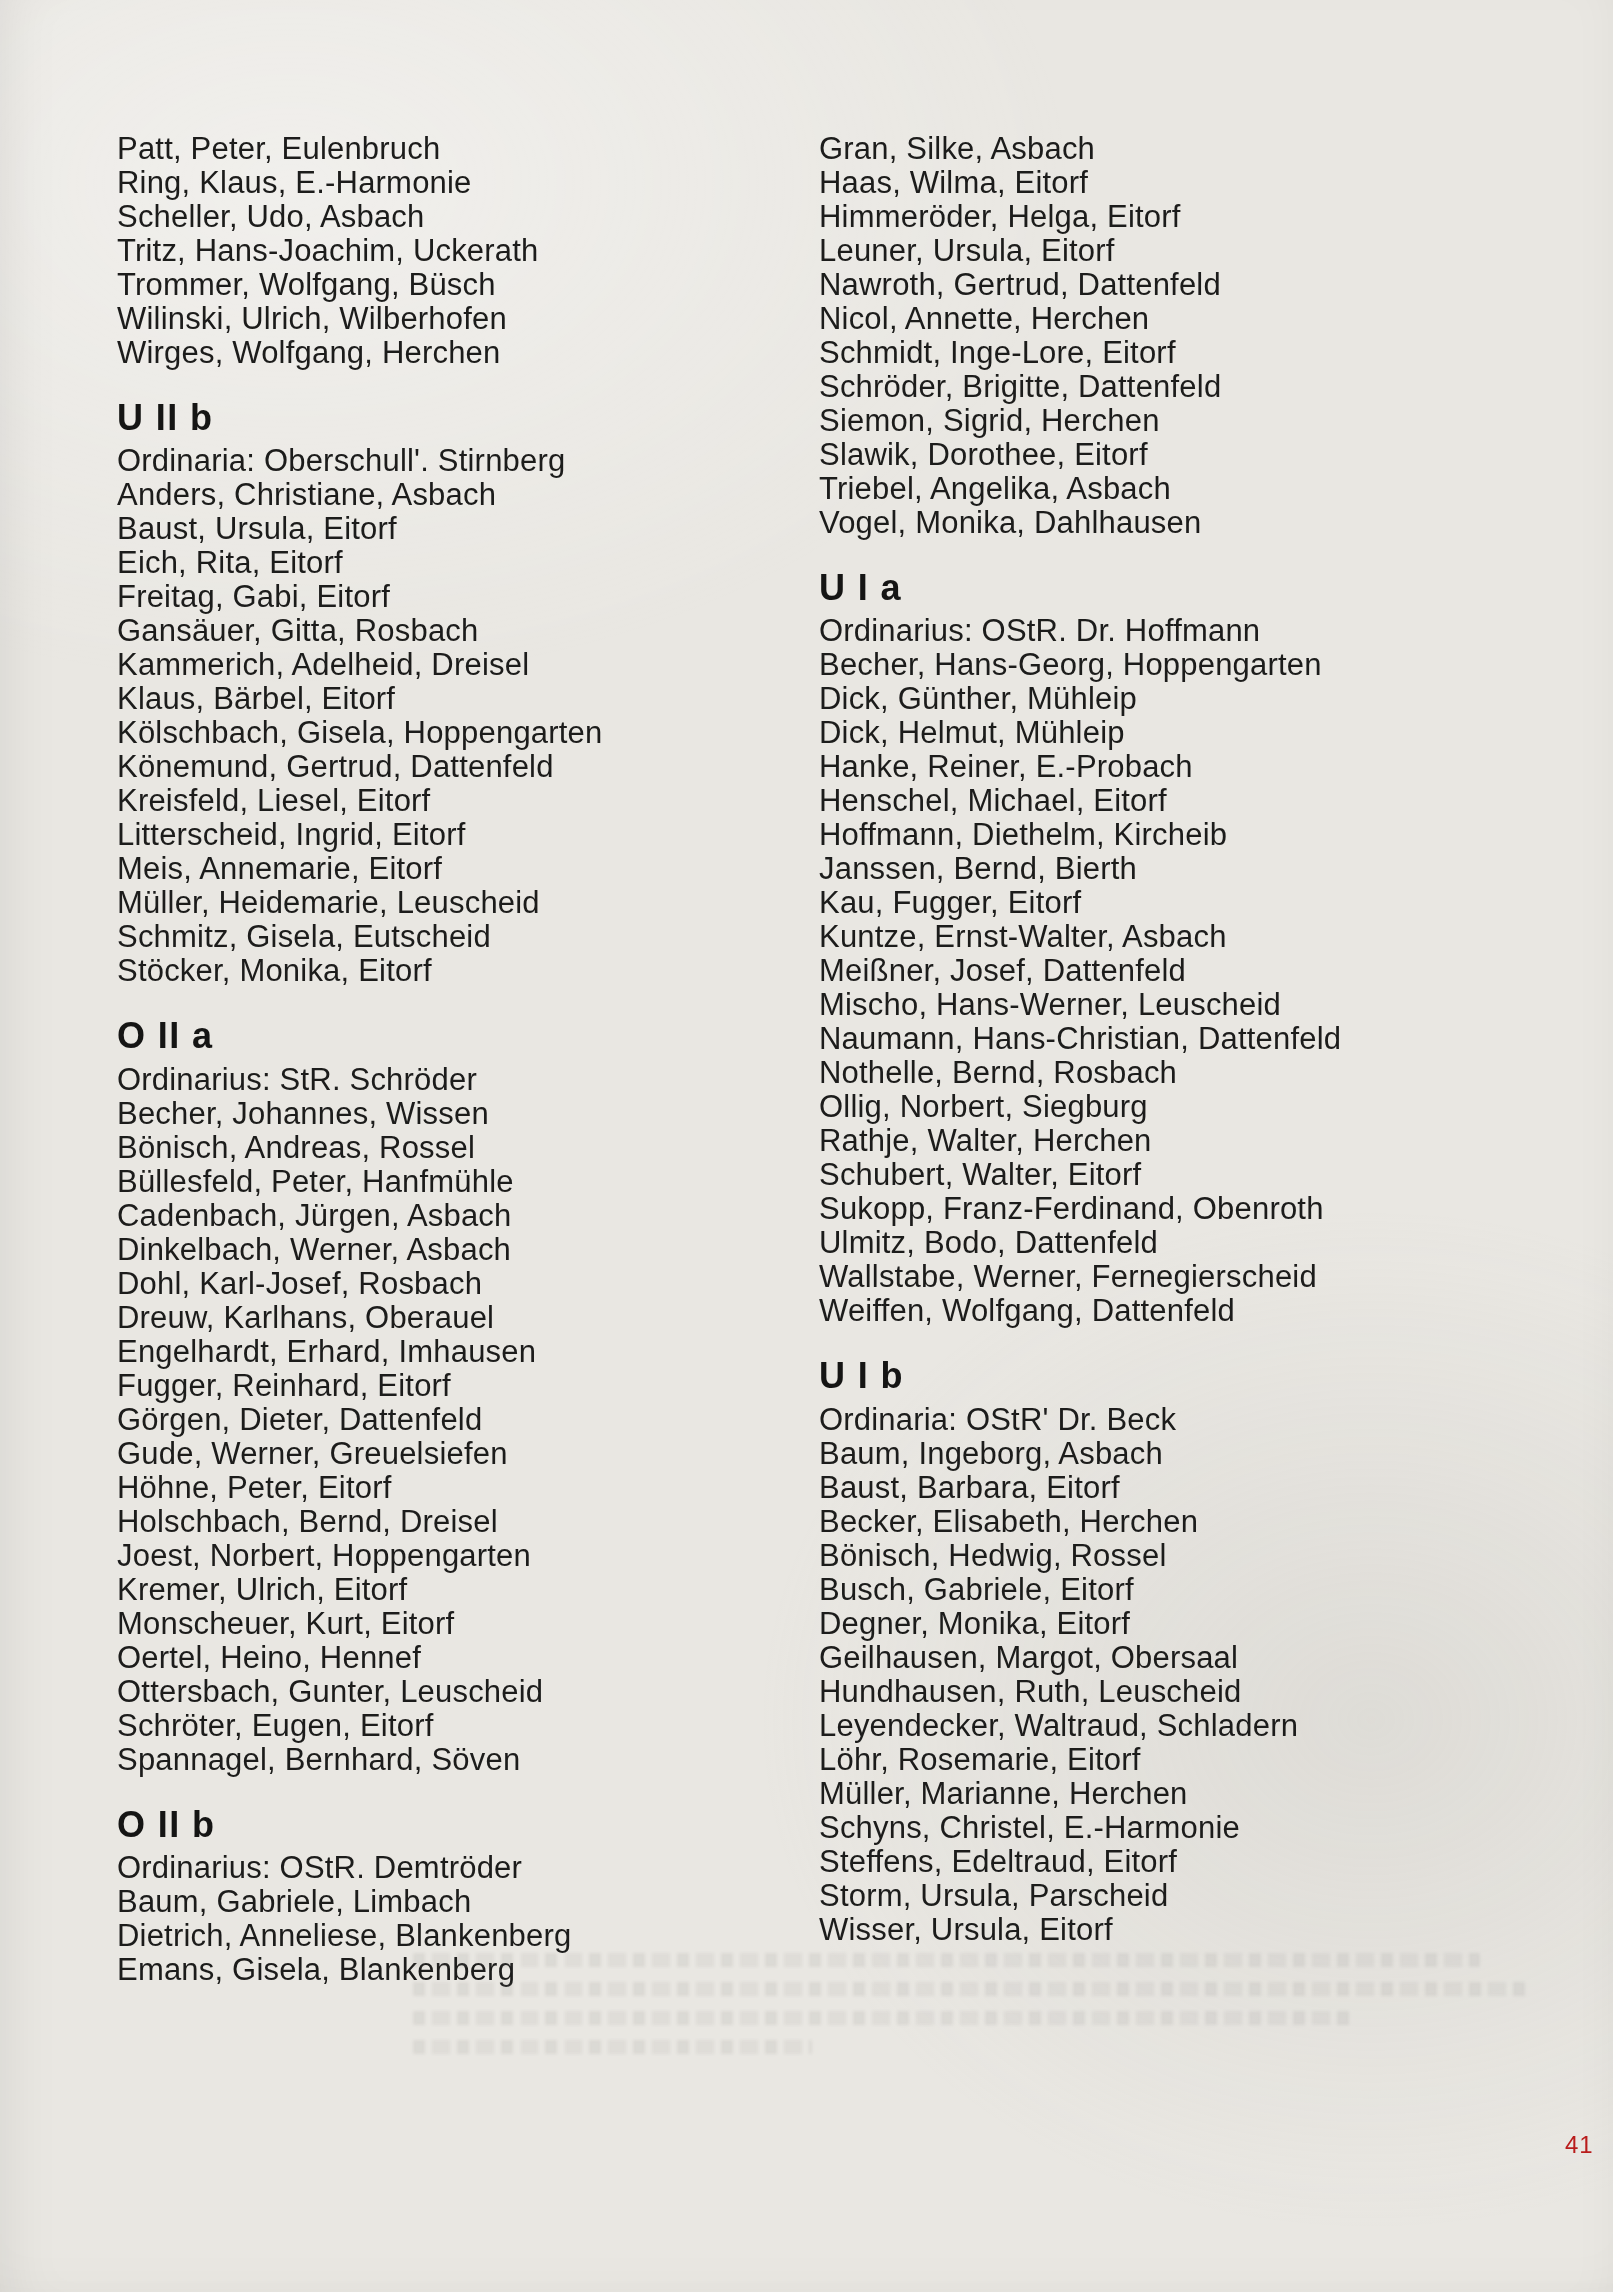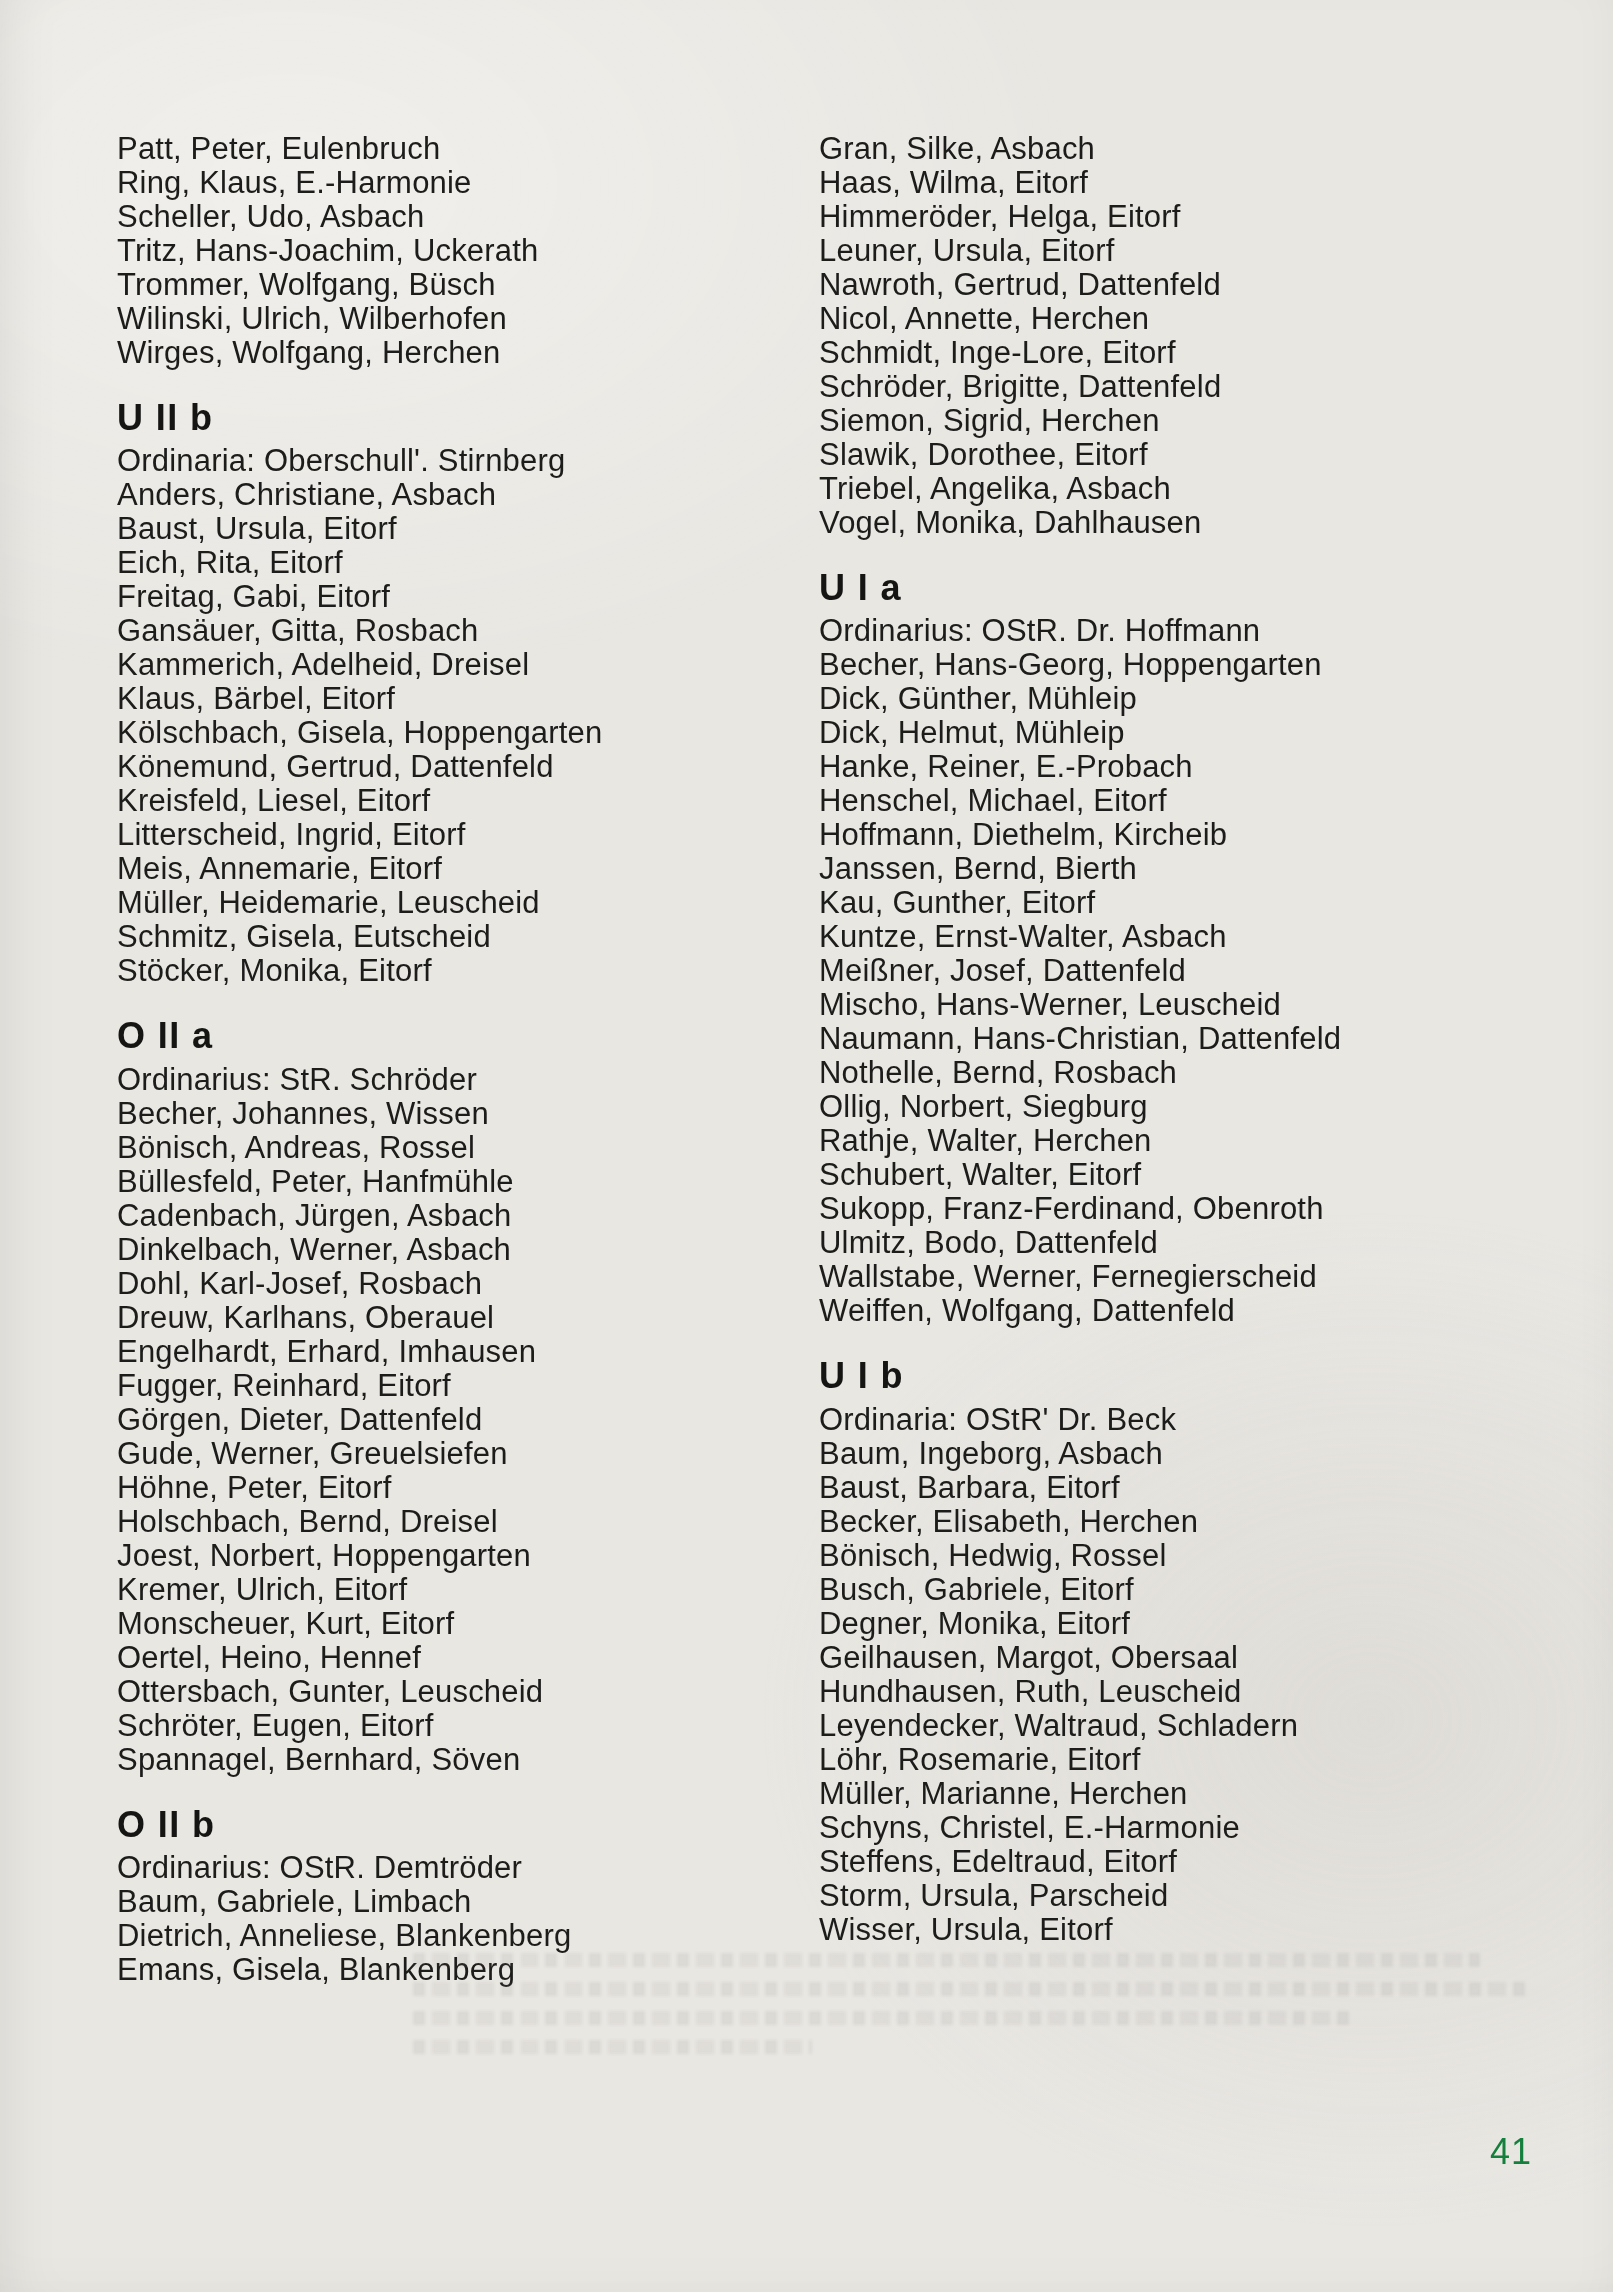--- a/index.html
+++ b/index.html
@@ -35,24 +35,24 @@
   .class-heading {
     margin: 0 0 8.3px 0;
     font-size: 36px;
     line-height: 37px;
     font-weight: bold;
     letter-spacing: 1.4px;
     color: #151514;
   }
   .page-number {
     position: absolute;
-    left: 1490px; top: 2131px;
-    font-size: 36px;
+    left: 1565px; top: 2131px;
+    font-size: 24px;
     letter-spacing: 0.9px;
-    color: #15803d;
+    color: #b91c1c;
   }
   
   .bleedthrough {
     position: absolute;
     left: 413px; top: 1953px;
     width: 1141px; height: 130px;
     filter: blur(1.5px);
     opacity: 0.8;
   }
   .bleed-row {
@@ -155,21 +155,21 @@
       <section class="class-section has-heading">
         <h2 class="class-heading">U I a</h2>
         <p class="entry-line">Ordinarius: OStR. Dr. Hoffmann</p>
         <p class="entry-line">Becher, Hans-Georg, Hoppengarten</p>
         <p class="entry-line">Dick, Günther, Mühleip</p>
         <p class="entry-line">Dick, Helmut, Mühleip</p>
         <p class="entry-line">Hanke, Reiner, E.-Probach</p>
         <p class="entry-line">Henschel, Michael, Eitorf</p>
         <p class="entry-line">Hoffmann, Diethelm, Kircheib</p>
         <p class="entry-line">Janssen, Bernd, Bierth</p>
-        <p class="entry-line">Kau, Gunther, Eitorf</p>
+        <p class="entry-line">Kau, Fugger, Eitorf</p>
         <p class="entry-line">Kuntze, Ernst-Walter, Asbach</p>
         <p class="entry-line">Meißner, Josef, Dattenfeld</p>
         <p class="entry-line">Mischo, Hans-Werner, Leuscheid</p>
         <p class="entry-line">Naumann, Hans-Christian, Dattenfeld</p>
         <p class="entry-line">Nothelle, Bernd, Rosbach</p>
         <p class="entry-line">Ollig, Norbert, Siegburg</p>
         <p class="entry-line">Rathje, Walter, Herchen</p>
         <p class="entry-line">Schubert, Walter, Eitorf</p>
         <p class="entry-line">Sukopp, Franz-Ferdinand, Obenroth</p>
         <p class="entry-line">Ulmitz, Bodo, Dattenfeld</p>

